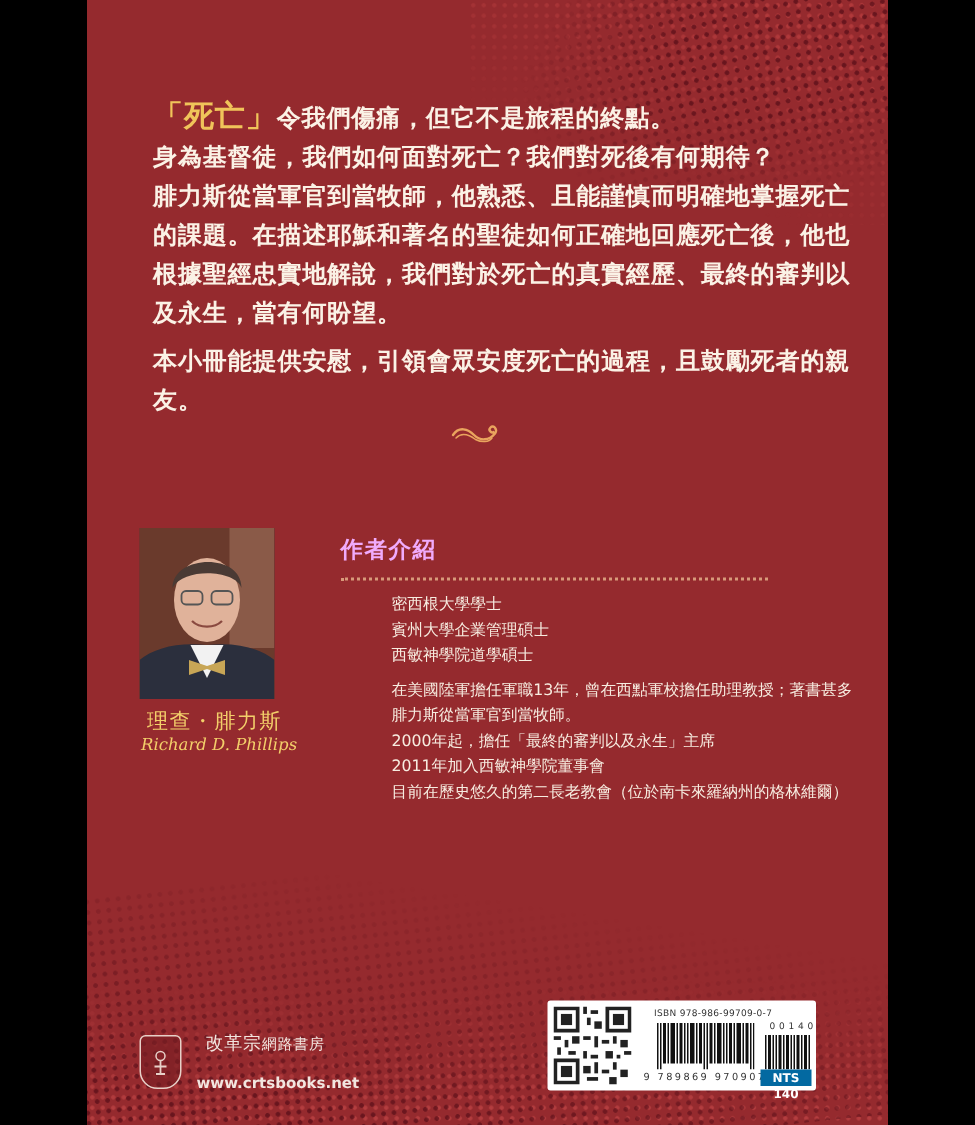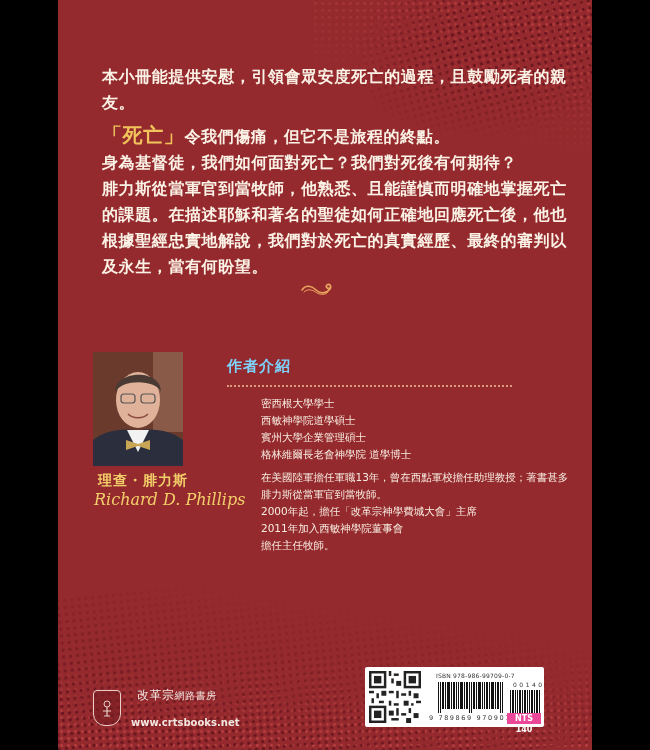--- a/index.html
+++ b/index.html
@@ -51,33 +51,33 @@
     .intro .lead-line { display: block; }
 
     .ornament { position: absolute; left: 240px; top: 280px; width: 40px; height: 20px; }
 
     .photo {
       position: absolute; left: 35px; top: 352px; width: 90px; height: 114px;
       overflow: hidden; background: #5b3b30;
     }
     .author-name-zh {
       position: absolute; left: 40px; top: 472px; color: #f3cf6a;
-      font-weight: bold; font-size: 14px; letter-spacing: 1px;
+      font-weight: normal; font-size: 14px; letter-spacing: 1px;
     }
     .author-name-en {
       position: absolute; left: 36px; top: 490px; color: #f3cf6a;
-      font-style: italic; font-size: 16px;
+      font-style: italic; font-size: 11px;
     }
 
     .bio {
       position: absolute; left: 169px; top: 357px; width: 340px;
       color: #f7ece0; font-family: "DejaVu Sans", sans-serif; font-size: 10.5px;
     }
     .bio-title {
-      color: #7dd3fc; font-family: "DejaVu Serif", serif; font-weight: bold;
+      color: #f0abfc; font-family: "DejaVu Serif", serif; font-weight: bold;
       font-size: 15px; letter-spacing: 1px; height: 22px;
     }
     .bio-divider {
       margin-top: 6px; width: 285px; border-top: 2px dotted #d89a7a; height: 1px;
     }
     .bio-group { margin-top: 8px; }
     .bio-line { line-height: 17px; white-space: nowrap; margin-left: 34px; }
     .bio-gap { margin-top: 6px; }
 
     .publisher {
@@ -107,42 +107,42 @@
     .addon-num {
       position: absolute; left: 148px; top: 14px; font-family: "DejaVu Sans", sans-serif;
       font-size: 6px; color: #333; letter-spacing: 2.5px;
     }
     .ean-digits {
       position: absolute; left: 64px; top: 47px; font-family: "DejaVu Sans", sans-serif;
       font-size: 6.5px; color: #333; letter-spacing: 1.6px; white-space: nowrap;
     }
     .price-tag {
       position: absolute; left: 142px; top: 46px; width: 34px; height: 11px;
-      background: #ec4899; color: #fff; font-family: "DejaVu Sans", sans-serif;
+      background: #0369a1; color: #fff; font-family: "DejaVu Sans", sans-serif;
       font-weight: bold; font-size: 8px; line-height: 11px; text-align: center;
     }
   </style>
 </head>
 <body>
 
 <div class="cover">
   <div class="dots top-right-light"></div>
   <div class="dots top-right"></div>
   <div class="dots bottom-light"></div>
   <div class="dots bottom"></div>
 
   <div class="intro">
-    <p>本小冊能提供安慰，引領會眾安度死亡的過程，且鼓勵死者的親友。</p>
     <p>
       <span class="lead-line">
         <span class="hl">「</span><span class="hl">死亡</span><span class="hl">」</span><span>令我們傷痛，但它不是旅程的終點。</span>
       </span>
       <span class="lead-line">身為基督徒，我們如何面對死亡？我們對死後有何期待？</span>
       <span class="lead-line">腓力斯從當軍官到當牧師，他熟悉、且能謹慎而明確地掌握死亡的課題。在描述耶穌和著名的聖徒如何正確地回應死亡後，他也根據聖經忠實地解說，我們對於死亡的真實經歷、最終的審判以及永生，當有何盼望。</span>
     </p>
+    <p>本小冊能提供安慰，引領會眾安度死亡的過程，且鼓勵死者的親友。</p>
   </div>
 
   <svg class="ornament" viewBox="0 0 40 20">
     <path d="M4 10 C8 4, 14 6, 18 10 C22 14, 28 14, 32 9 C34 6, 31 3, 29 5 C27 7, 30 9, 31 8" fill="none" stroke="#e9a45e" stroke-width="1.6" stroke-linecap="round"></path>
     <path d="M6 12 C10 8, 15 10, 19 13 C23 15, 28 15, 30 12" fill="none" stroke="#e9a45e" stroke-width="1" stroke-linecap="round"></path>
   </svg>
 
   <div class="photo">
     <svg width="90" height="114" viewBox="0 0 90 114">
       <rect width="90" height="114" fill="#6a3a2c"></rect>
@@ -158,30 +158,29 @@
     </svg>
   </div>
   <div class="author-name-zh">理查・腓力斯</div>
   <div class="author-name-en">Richard D. Phillips</div>
 
   <div class="bio">
     <div class="bio-title">作者介紹</div>
     <div class="bio-divider"></div>
     <div class="bio-group">
       <div class="bio-line">密西根大學學士</div>
+      <div class="bio-line">賓州大學企業管理碩士</div>
       <div class="bio-line">西敏神學院道學碩士</div>
-      <div class="bio-line">賓州大學企業管理碩士</div>
-      <div class="bio-line">格林維爾長老會神學院 道學博士</div>
     </div>
     <div class="bio-gap">
       <div class="bio-line">在美國陸軍擔任軍職13年，曾在西點軍校擔任助理教授；著書甚多</div>
       <div class="bio-line">腓力斯從當軍官到當牧師。</div>
-      <div class="bio-line">2000年起，擔任「改革宗神學費城大會」主席</div>
+      <div class="bio-line">2000年起，擔任「最終的審判以及永生」主席</div>
       <div class="bio-line">2011年加入西敏神學院董事會</div>
-      <div class="bio-line">擔任主任牧師。</div>
+      <div class="bio-line">目前在歷史悠久的第二長老教會（位於南卡來羅納州的格林維爾）</div>
     </div>
   </div>
 
   <div class="publisher">
     <div class="crest">
       <svg width="18" height="24" viewBox="0 0 18 24">
         <circle cx="9" cy="8" r="3" fill="none" stroke="#e7d0c8" stroke-width="1"></circle>
         <path d="M9 11 L9 20 M5 15 L13 15 M6 20 L12 20" stroke="#e7d0c8" stroke-width="1.2" fill="none"></path>
       </svg>
     </div>

